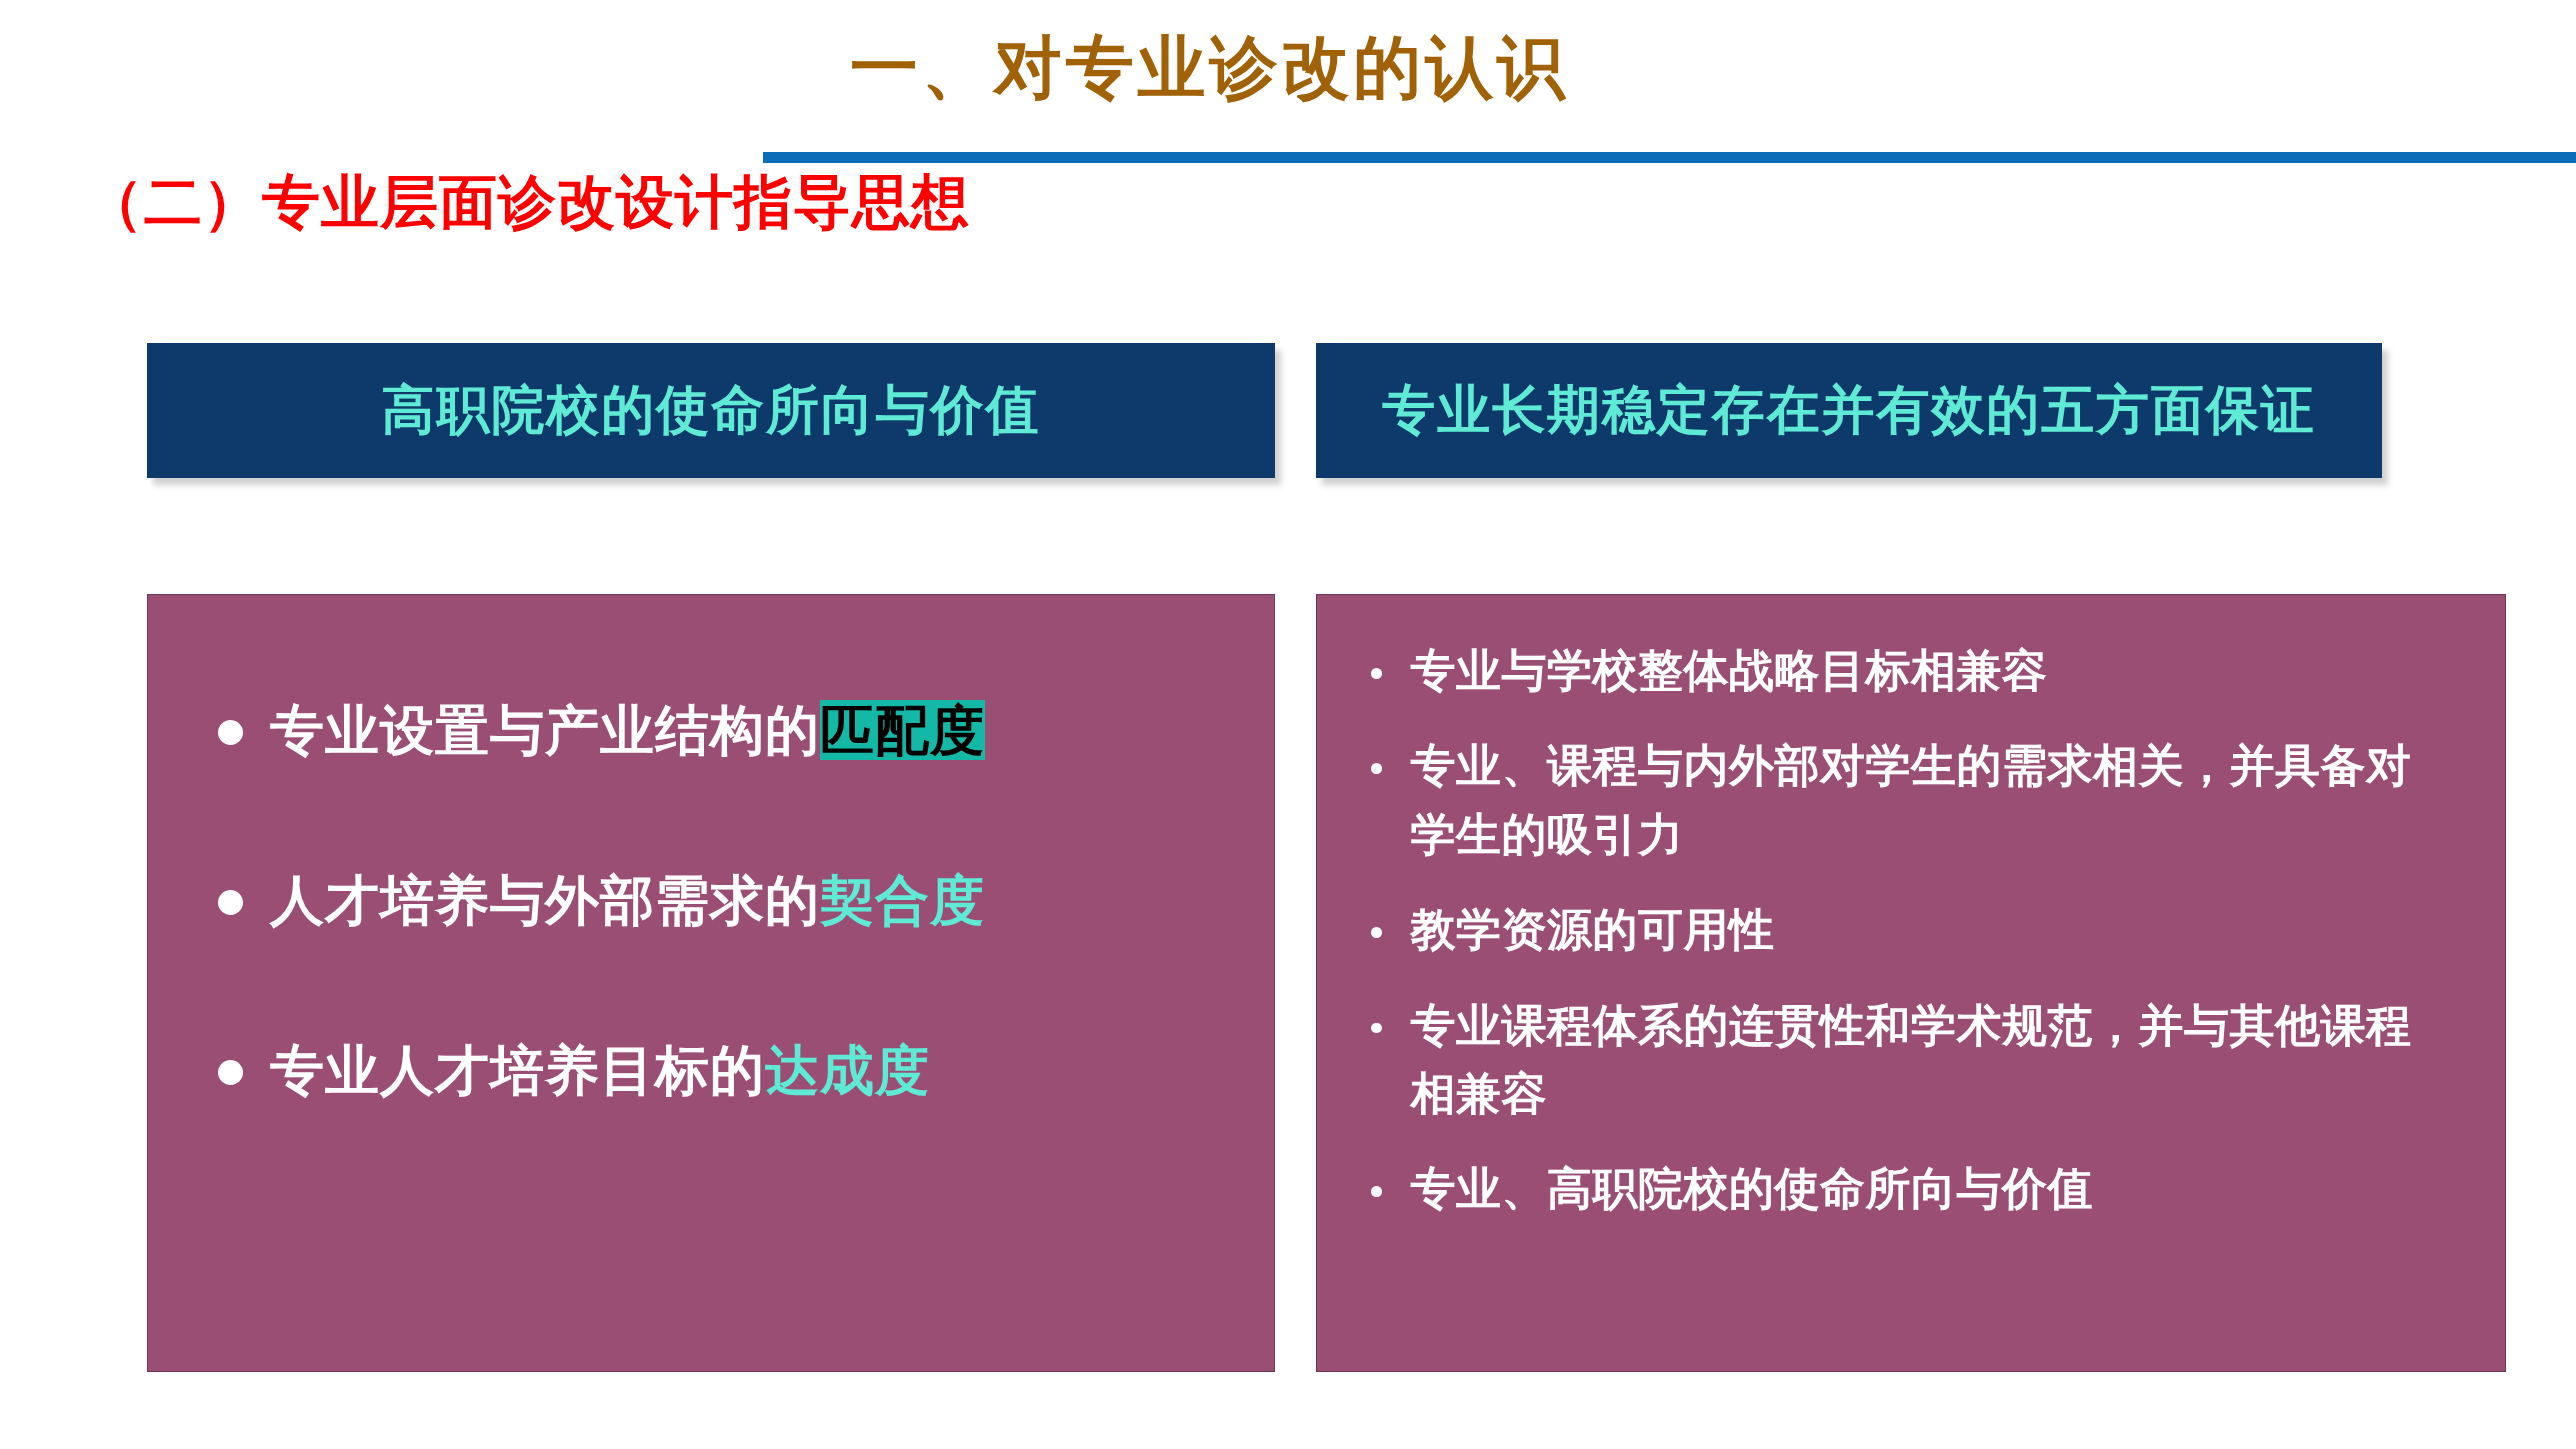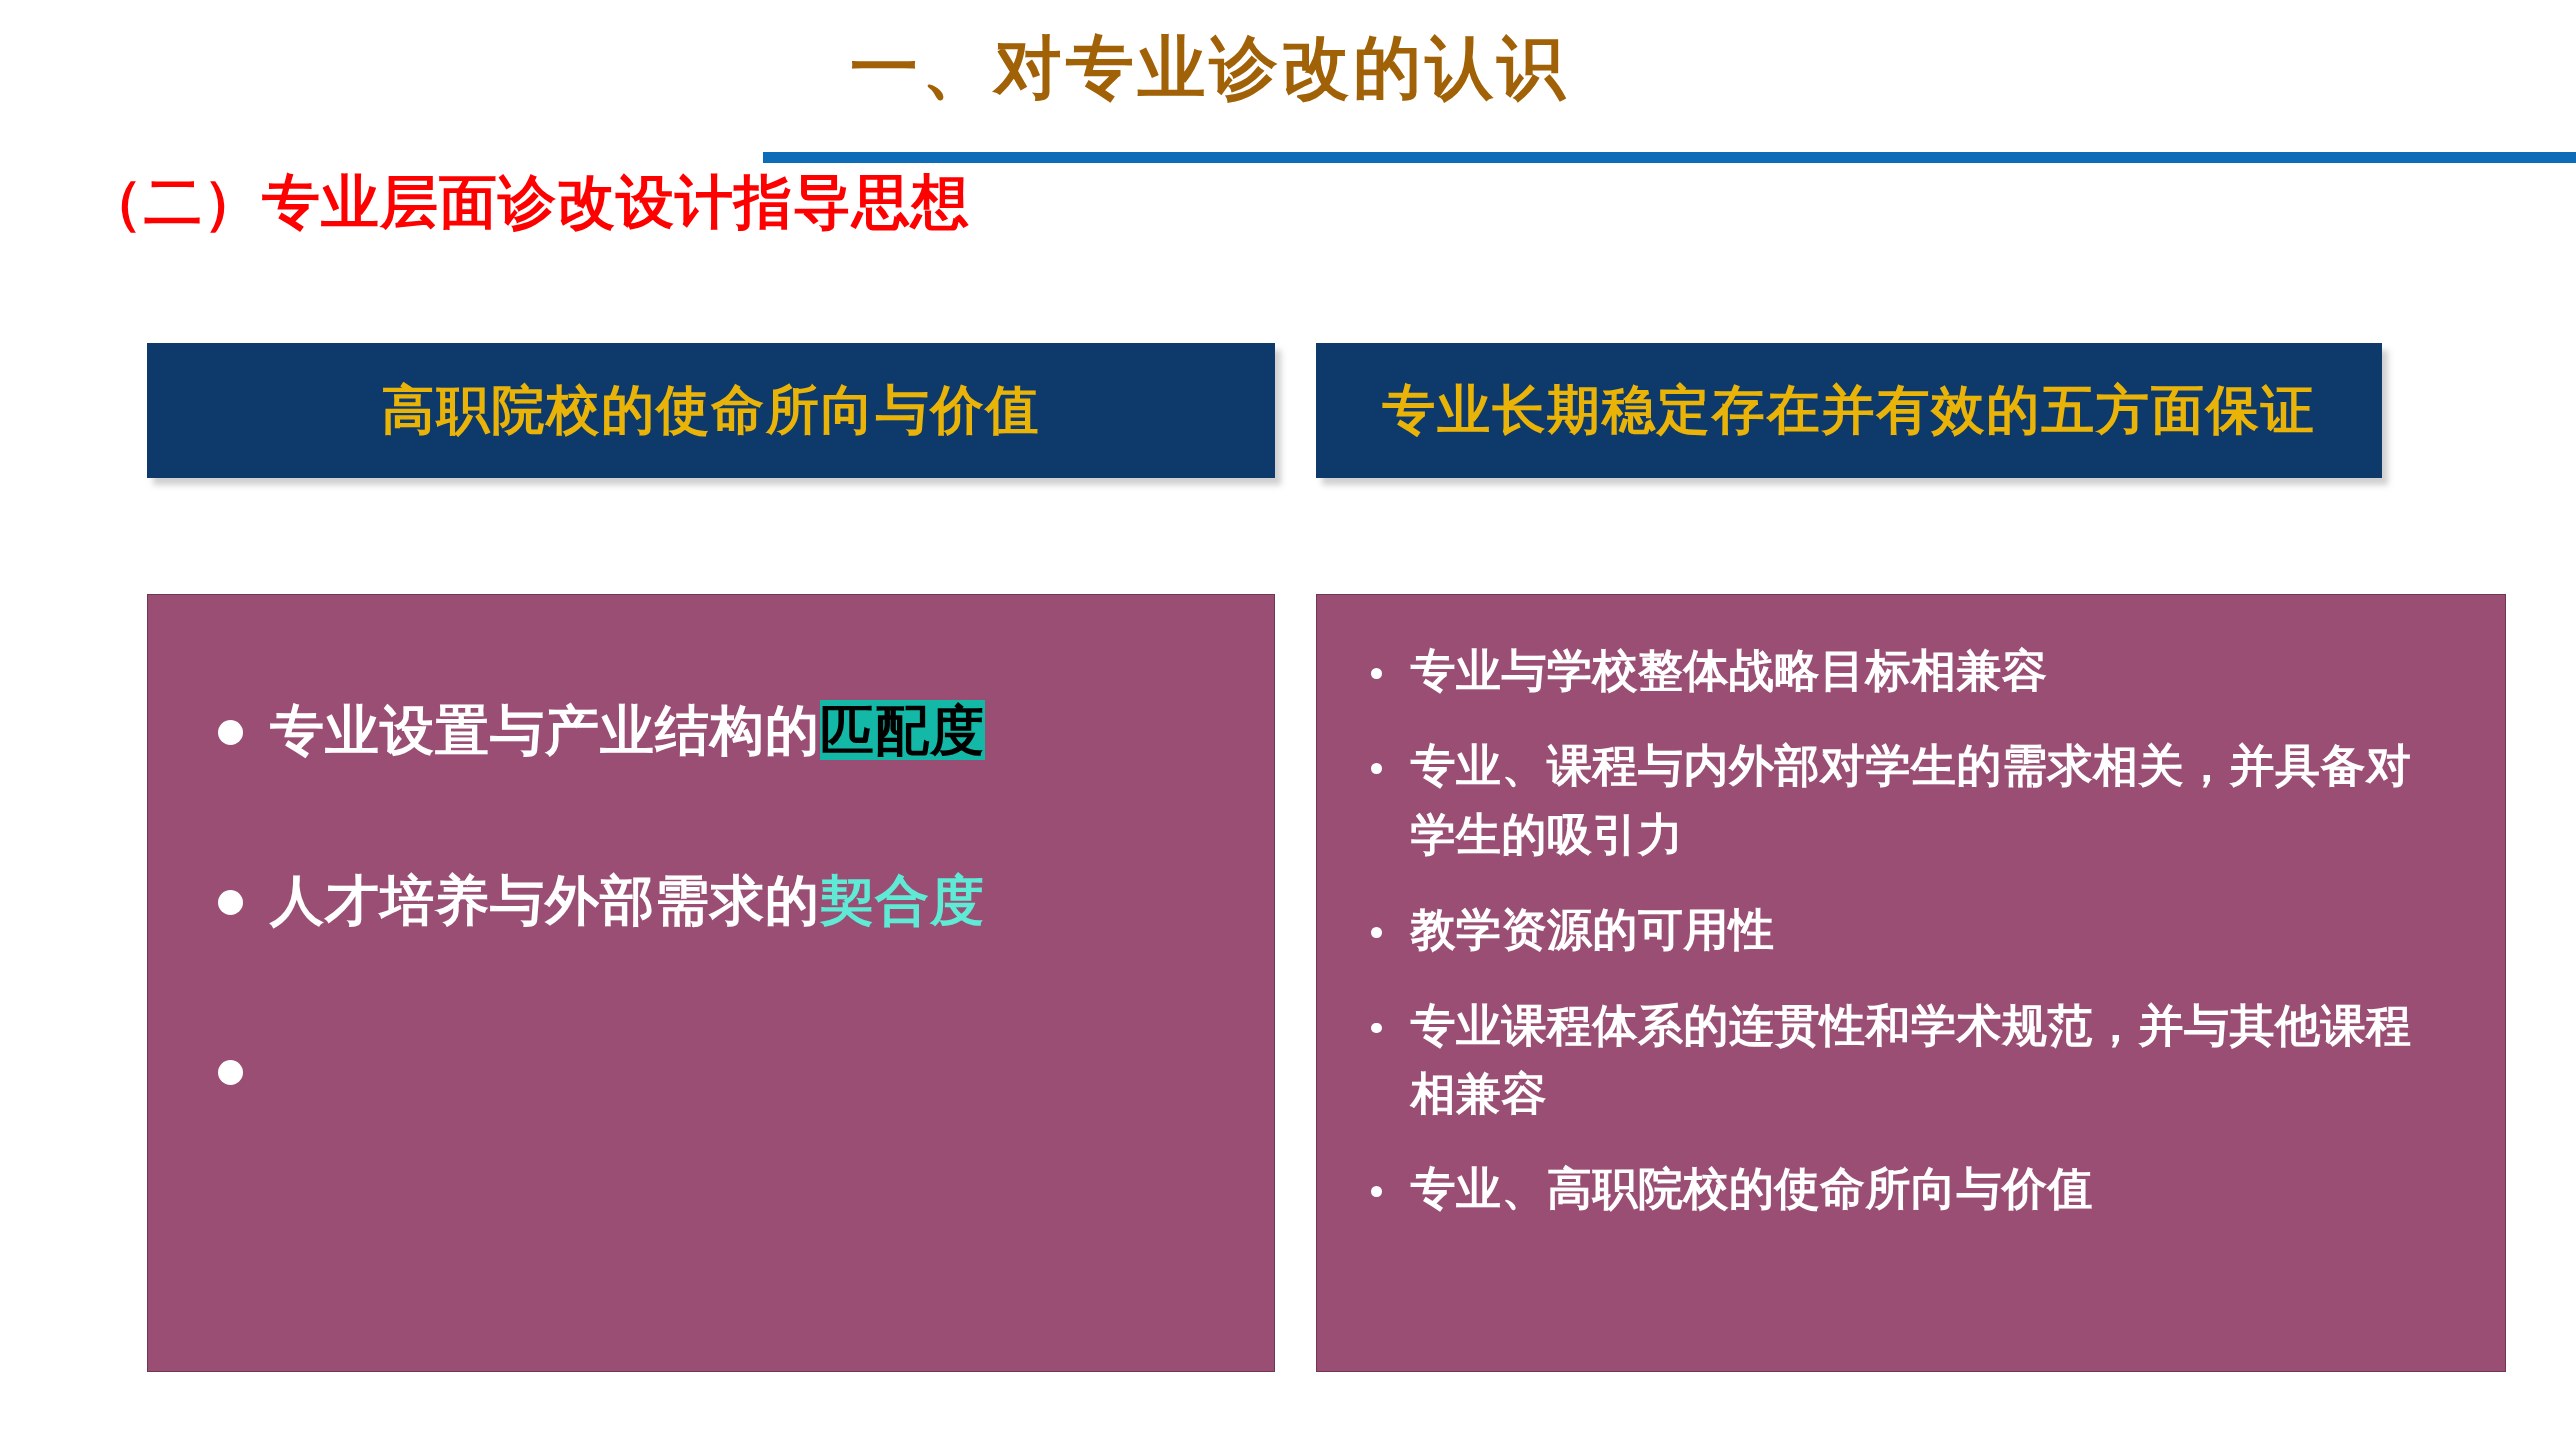--- a/index.html
+++ b/index.html
@@ -89,21 +89,21 @@
   
   .col-header {
     position: absolute;
     background: #0E3A6B;
     box-shadow: 5.8px 6.8px 5.8px rgba(120,120,120,0.35);
     display: flex;
     align-items: center;
     justify-content: center;
   }
   .col-header-label {
-    color: #eab308;
+    color: #5eead4;
     font-size: 53px;
     font-weight: bold;
     letter-spacing: 1.9px;
     white-space: nowrap;
   }
   #left-header  { left: 147px;  top: 343px; width: 1128px; height: 135px; }
   #right-header { left: 1316px; top: 343px; width: 1066px; height: 135px; }
 
   .col-body {
     position: absolute;
@@ -206,20 +206,21 @@
     <li>
       <span class="disc-bullet"></span>
       <span class="left-text"><span>专业设置与产业结构的</span><span class="hl-yellow-bg">匹配度</span></span>
     </li>
     <li>
       <span class="disc-bullet"></span>
       <span class="left-text"><span>人才培养与外部需求的</span><span class="hl-yellow">契合度</span></span>
     </li>
     <li>
       <span class="disc-bullet"></span>
+      <span class="left-text"><span>专业人才培养目标的</span><span class="hl-yellow">达成度</span></span>
     </li>
   </ul>
 </div>
 
 <div id="right-header" class="col-header">
   <span class="col-header-label">专业长期稳定存在并有效的五方面保证</span>
 </div>
 
 <div id="right-body" class="col-body">
   <ul id="right-list">

